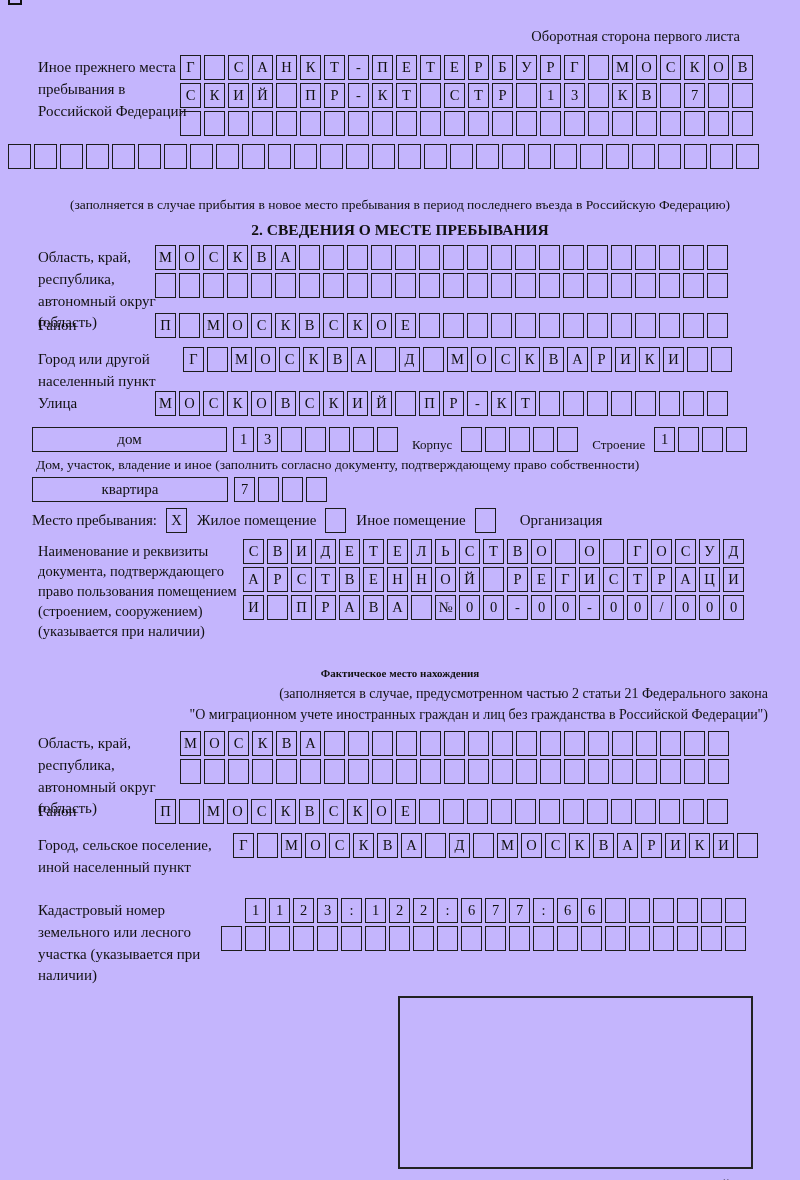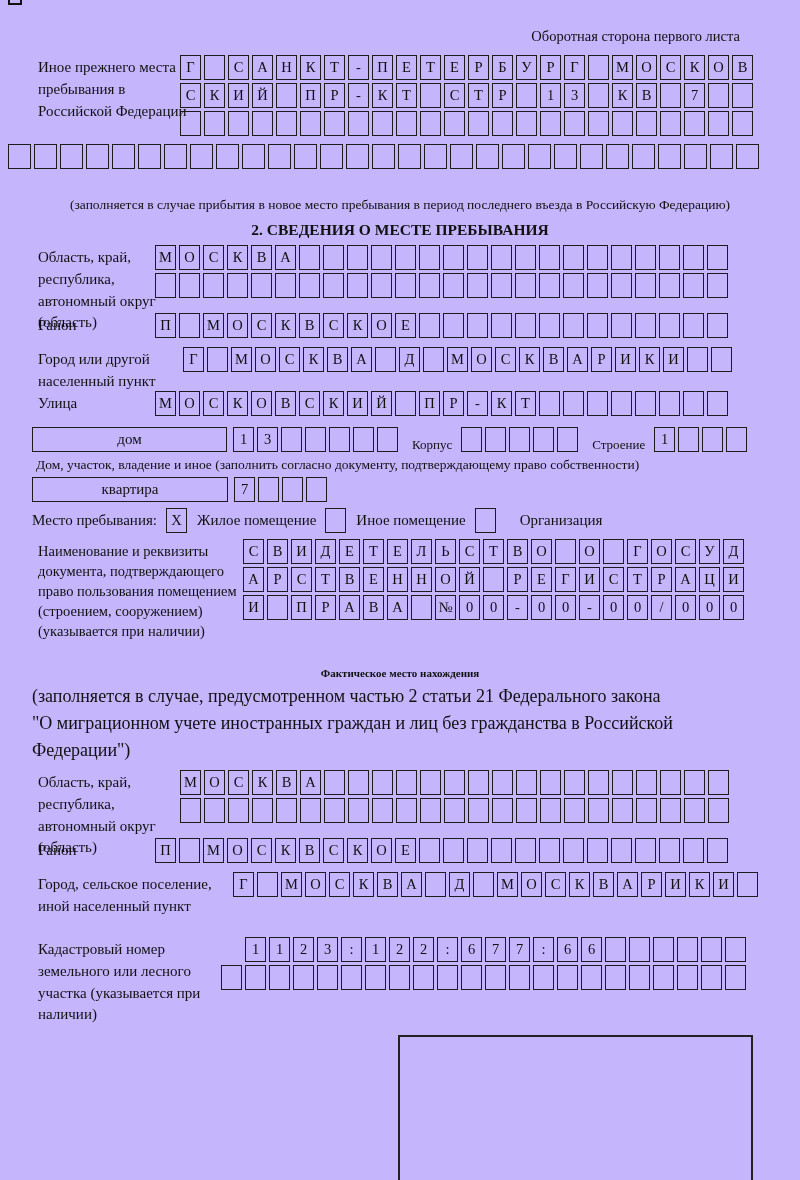--- a/index.html
+++ b/index.html
@@ -42,21 +42,21 @@
   .gap6 { margin-left:6px; }
 
   .stayrow { display:flex; align-items:center; margin-top:6px; font-size:15px; }
   .stayrow .cell { margin:0 10px 0 9px; }
   .opt2 { margin-left:30px; } .opt3 { margin-left:40px; } .optlast { margin-left:34px; }
   .staynote { font-size:13.5px; margin:3px 0 2px 238px; }
 
   .docfield { margin-top:6px; }
   .doclabel { font-size:14.5px; line-height:1.38; }
 
-  .factnote { text-align:left; font-size:18px; line-height:1.5; }
+  .factnote { text-align:right; font-size:14px; line-height:1.5; }
 
   .kadrows { margin-top:21px; }
 
   .stampwrap { margin-left:363px; width:358px; margin-top:6px; }
   .stampbox { width:355px; height:173px; border:2px solid #222; margin-left:3px; }
   .stampnote { text-align:center; font-size:13.5px; line-height:1.5; margin-top:5px; }
 </style>
 </head>
 <body>
 

